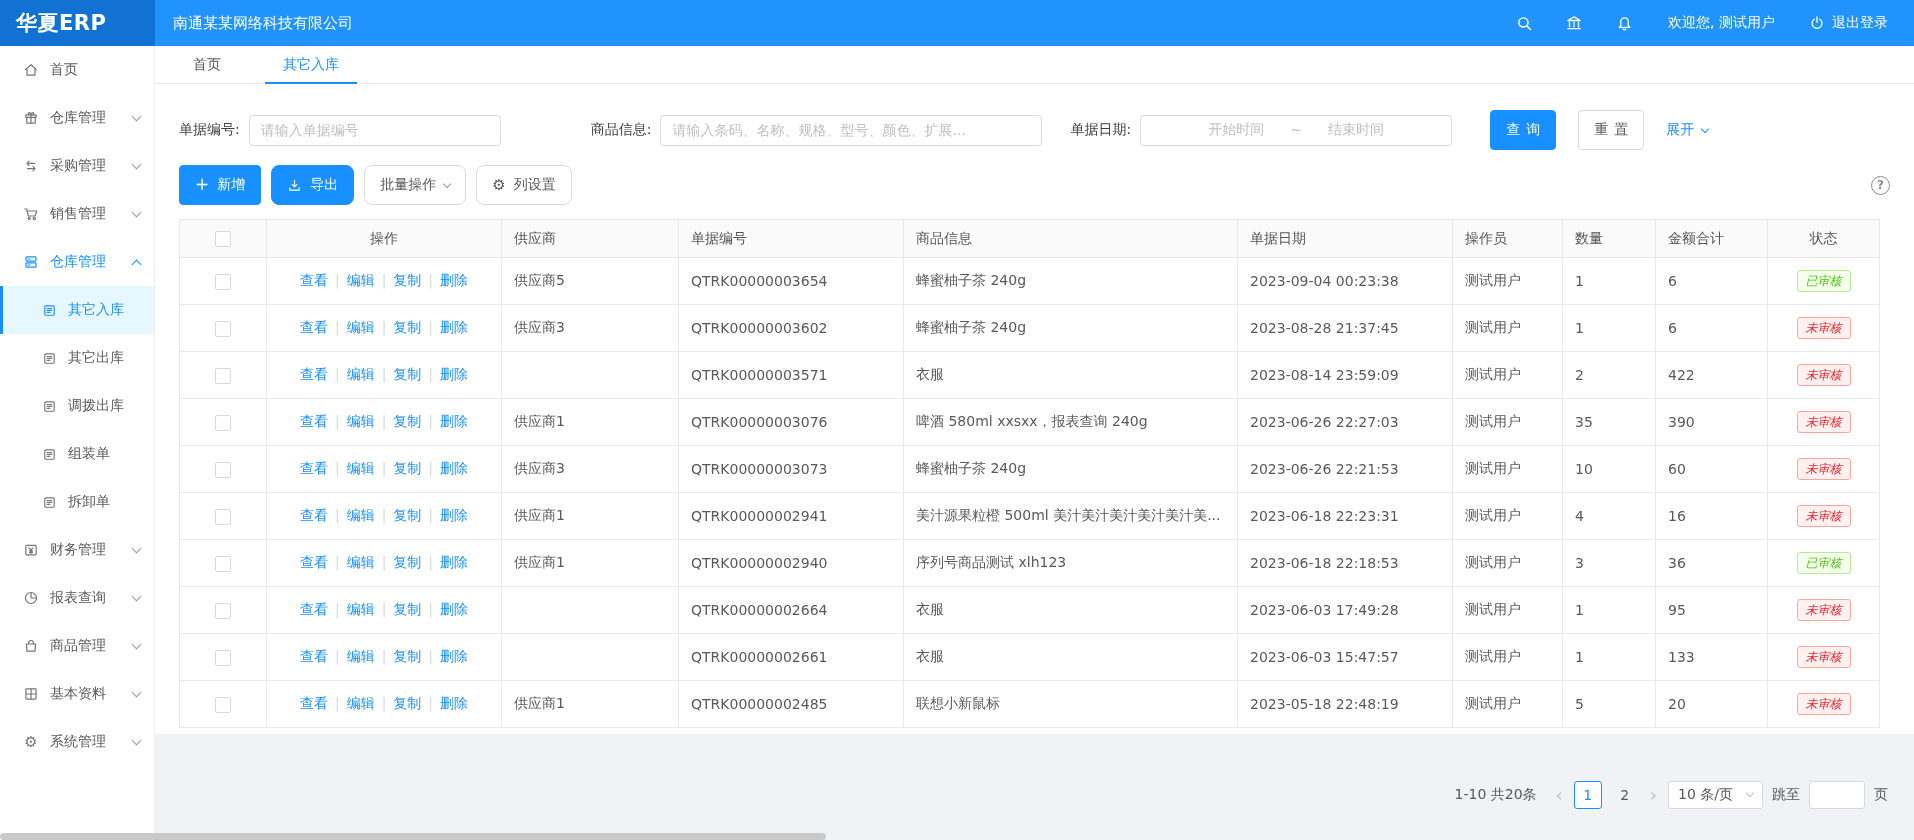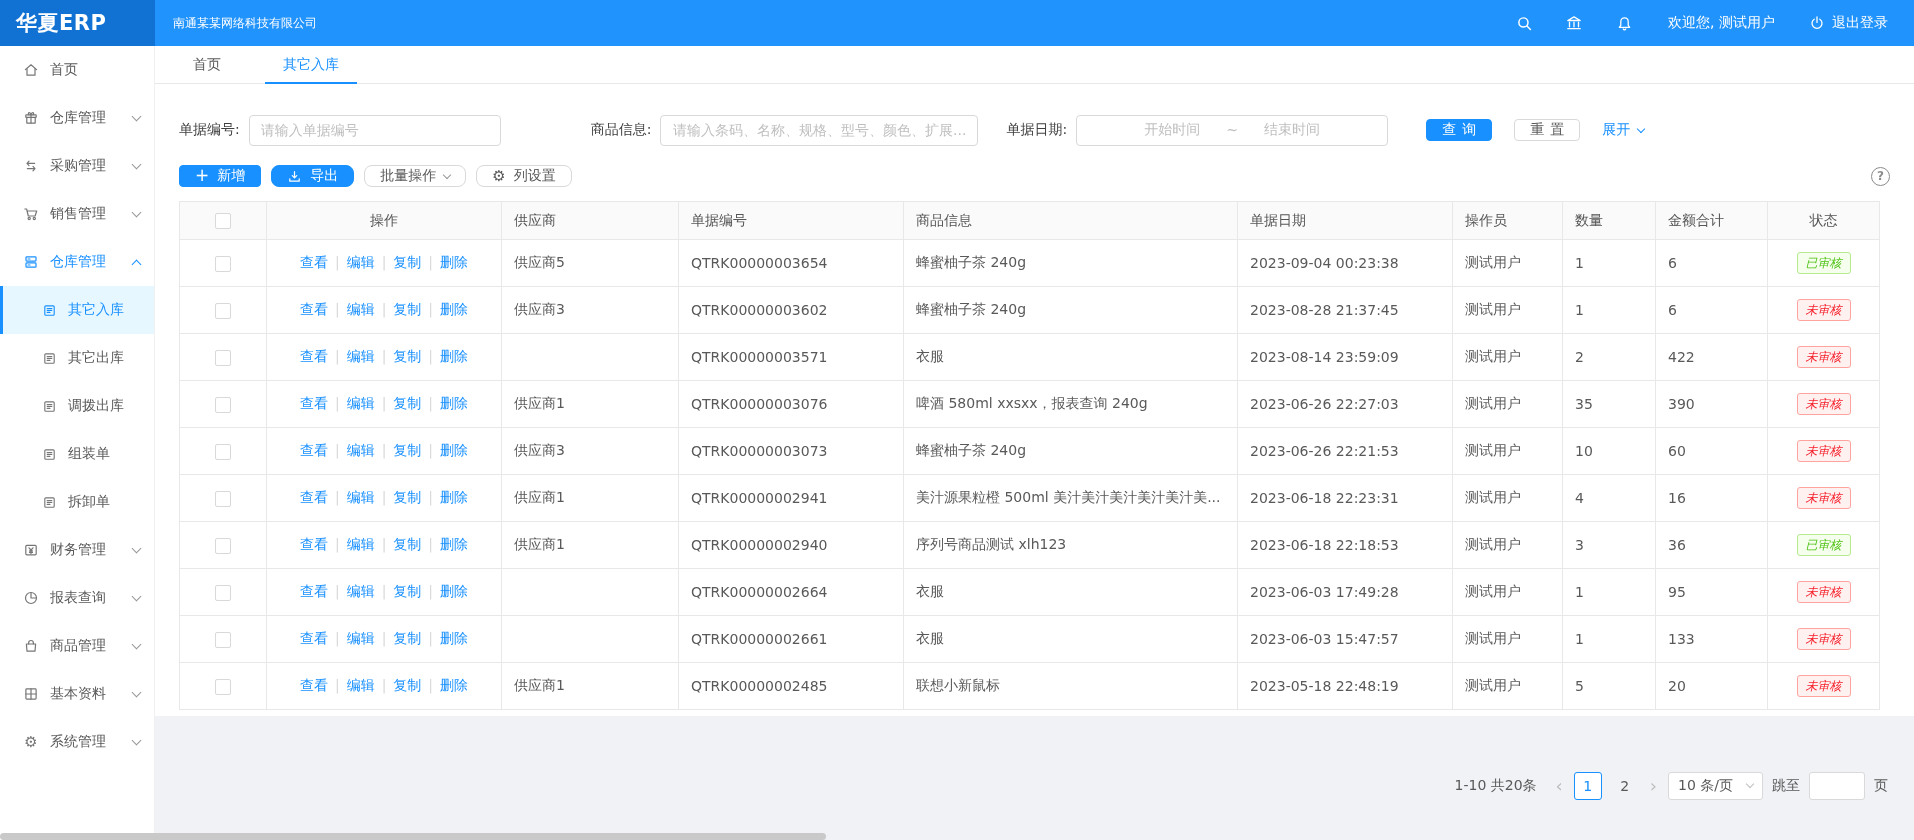--- a/index.html
+++ b/index.html
@@ -8,21 +8,21 @@
     width:1914px; height:840px; overflow:hidden;
     font-family:"DejaVu Sans","Liberation Sans",sans-serif;
     font-size:14px; color:#595959; background:#fff; position:relative;
   }
   a { text-decoration:none; }
 
   
   .topbar { height:46px; display:flex; align-items:center; background:#2193fc; color:#fff; }
   .logo { width:155px; height:46px; background:#1272d4; display:flex; align-items:center;
           padding-left:16px; font-size:21px; font-weight:bold; letter-spacing:.5px; flex:none; }
-  .company { margin-left:18px; font-size:12px; }
+  .company { margin-left:18px; font-size:15px; }
   .topbar-right { margin-left:auto; display:flex; align-items:center; padding-right:26px; }
   .tb-icon { display:flex; align-items:center; justify-content:center; width:20px; height:20px;
              margin-left:30px; cursor:pointer; color:#fff; }
   .tb-text { margin-left:34px; font-size:14px; cursor:pointer; display:flex; align-items:center; gap:7px; }
 
   
   .main { display:flex; height:794px; }
   .sidebar { width:155px; flex:none; background:#fff; border-right:1px solid #f0f0f0; overflow:hidden; }
   .side-item { height:48px; display:flex; align-items:center; padding:0 14px 0 22px;
                color:#595959; cursor:pointer; position:relative; }
@@ -51,21 +51,21 @@
   
   .panel { padding:0 24px; flex:none; }
   .filters { display:flex; align-items:center; margin-top:30px; height:32px; }
   .flabel { color:#404040; margin-right:9px; white-space:nowrap; }
   .f-input { height:31px; border:1px solid #d9d9d9; border-radius:4px; padding:0 11px;
              font-size:14px; color:#595959; outline:none; font-family:inherit; }
   .f-input::placeholder { color:#bfbfbf; }
   .g1 { margin-right:90px; } .g2 { margin-right:28px; }
   .date-box { width:312px; height:31px; border:1px solid #d9d9d9; border-radius:4px;
               display:flex; align-items:center; justify-content:center; gap:26px; color:#bfbfbf; }
-  .btn { height:22px; border-radius:4px; border:1px solid #d9d9d9; background:#fff; color:#595959;
+  .btn { height:40px; border-radius:4px; border:1px solid #d9d9d9; background:#fff; color:#595959;
          padding:0 15px; font-size:14px; cursor:pointer; display:inline-flex; align-items:center; gap:8px;
          font-family:inherit; }
   .btn-primary { background:#1890ff; border-color:#1890ff; color:#fff; }
   .btn-search { margin-left:38px; letter-spacing:6px; padding-right:9px; }
   .btn-reset { margin-left:22px; letter-spacing:6px; padding-right:9px; }
   .expand { margin-left:22px; color:#1890ff; display:inline-flex; align-items:center; gap:8px; cursor:pointer; }
 
   
   .toolbar { display:flex; align-items:center; margin-top:19px; }
   .toolbar .btn + .btn { margin-left:10px;border-radius:8px; }
@@ -308,21 +308,21 @@
       <div class="tab">首页</div>
       <div class="tab active">其它入库</div>
     </div>
 
     <div class="panel">
 
       <div class="filters">
         <span class="flabel">单据编号:</span>
         <input class="f-input g1" style="width: 252px;" placeholder="请输入单据编号">
         <span class="flabel">商品信息:</span>
-        <input class="f-input g2" style="width: 318px; text-align: right;" placeholder="请输入条码、名称、规格、型号、颜色、扩展...">
+        <input class="f-input g2" style="width: 382px;" placeholder="请输入条码、名称、规格、型号、颜色、扩展...">
         <span class="flabel">单据日期:</span>
         <div class="date-box">
           <span>开始时间</span>
           <span>~</span>
           <span>结束时间</span>
         </div>
         <button class="btn btn-primary btn-search">查询</button>
         <button class="btn btn-reset">重置</button>
         <span class="expand">
           <span>展开</span>

